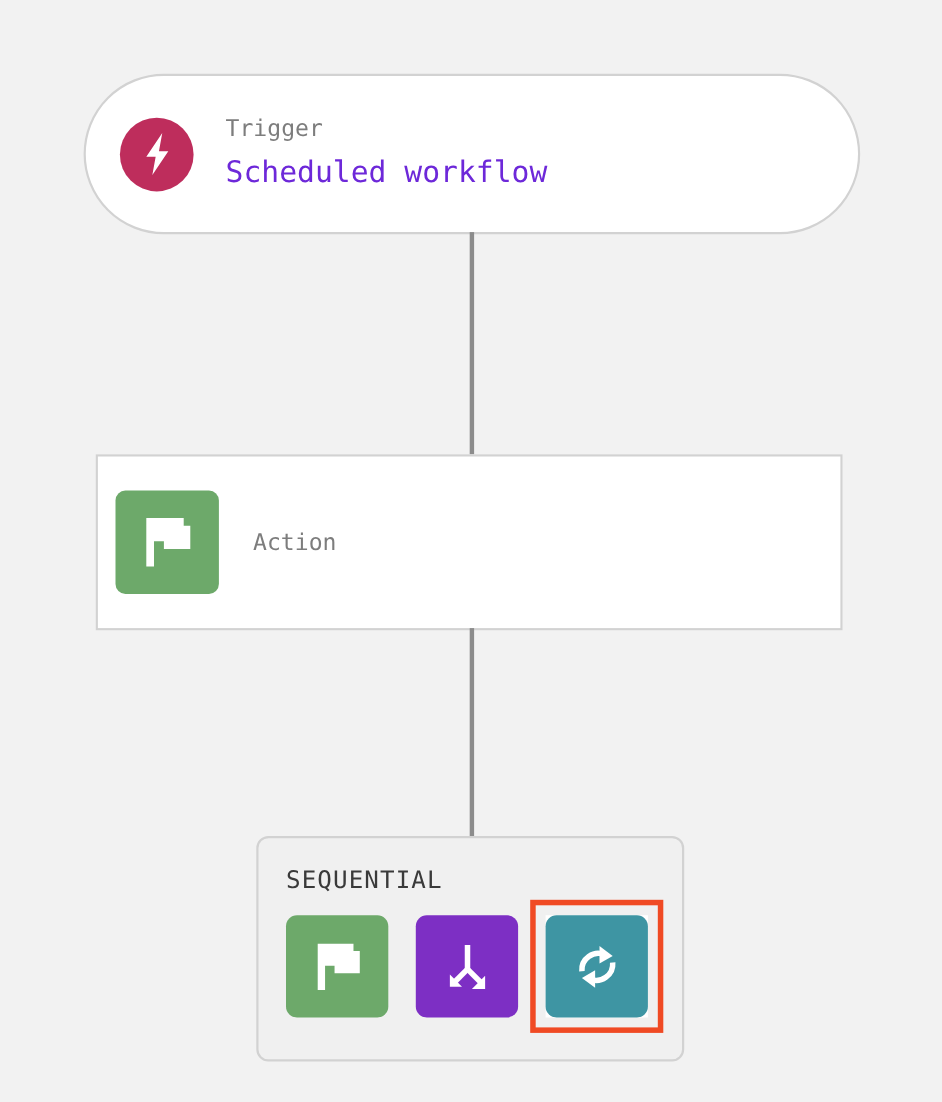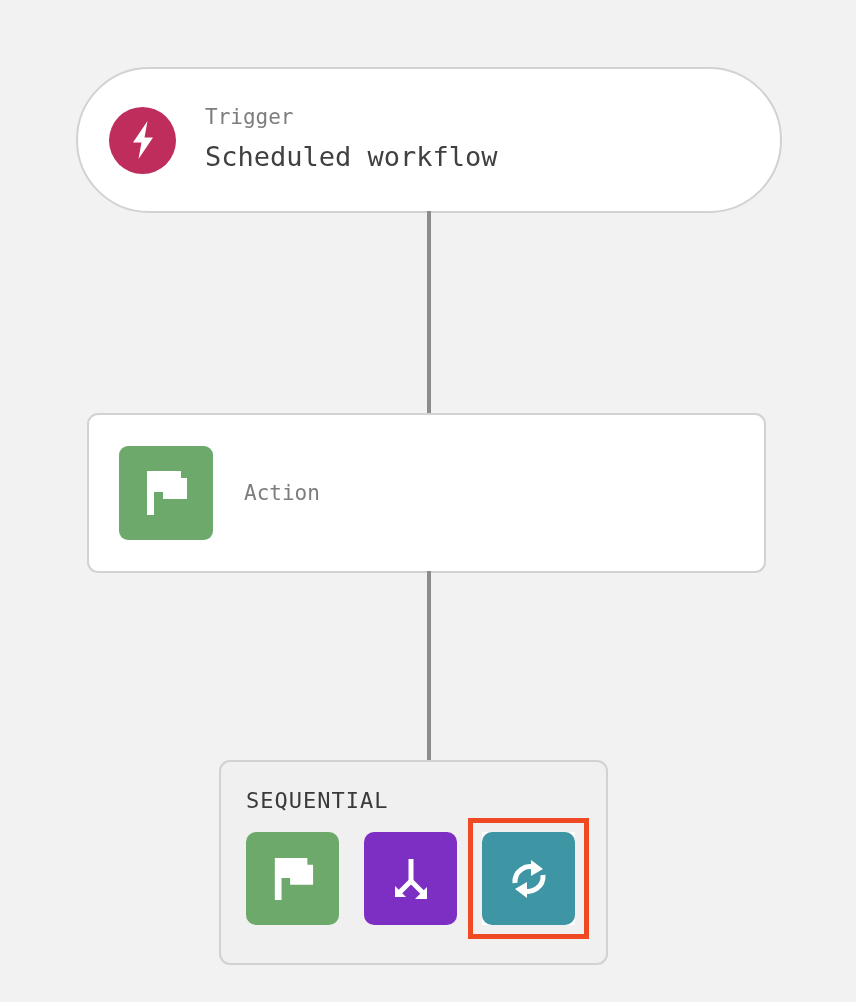--- a/index.html
+++ b/index.html
@@ -51,22 +51,22 @@
     height: 146px;
     border-radius: 73px;
     padding-left: 31px;
   }
 
   #action-node {
     left: 87px;
     top: 413px;
     width: 679px;
     height: 160px;
-    border-radius: 11px;
-    padding-left: 30px;
+    border-radius: 0;
+    padding-left: 16px;
   }
 
   
   .trigger-icon-circle {
     width: 67px;
     height: 67px;
     border-radius: 50%;
     background: #be2d5c;
     display: flex;
     align-items: center;
@@ -94,29 +94,29 @@
   #action-node .node-text { margin-left: 31px; }
 
   .node-kind {
     font-size: 21px;
     color: #7d7d7d;
     letter-spacing: 0px;
     line-height: 1.25;
   }
   .node-title {
     font-size: 27px;
-    color: #404040;
+    color: #6d28d9;
     line-height: 1.45;
     margin-top: 6px;
   }
 
   
   #sequential-group {
     position: absolute;
-    left: 219px;
+    left: 233px;
     top: 760px;
     width: 389px;
     height: 205px;
     box-sizing: border-box;
     background: #f0f0f0;
     border: 2px solid #d2d2d2;
     border-radius: 11px;
     padding: 26px 0 0 25px;
   }
   #sequential-label {

